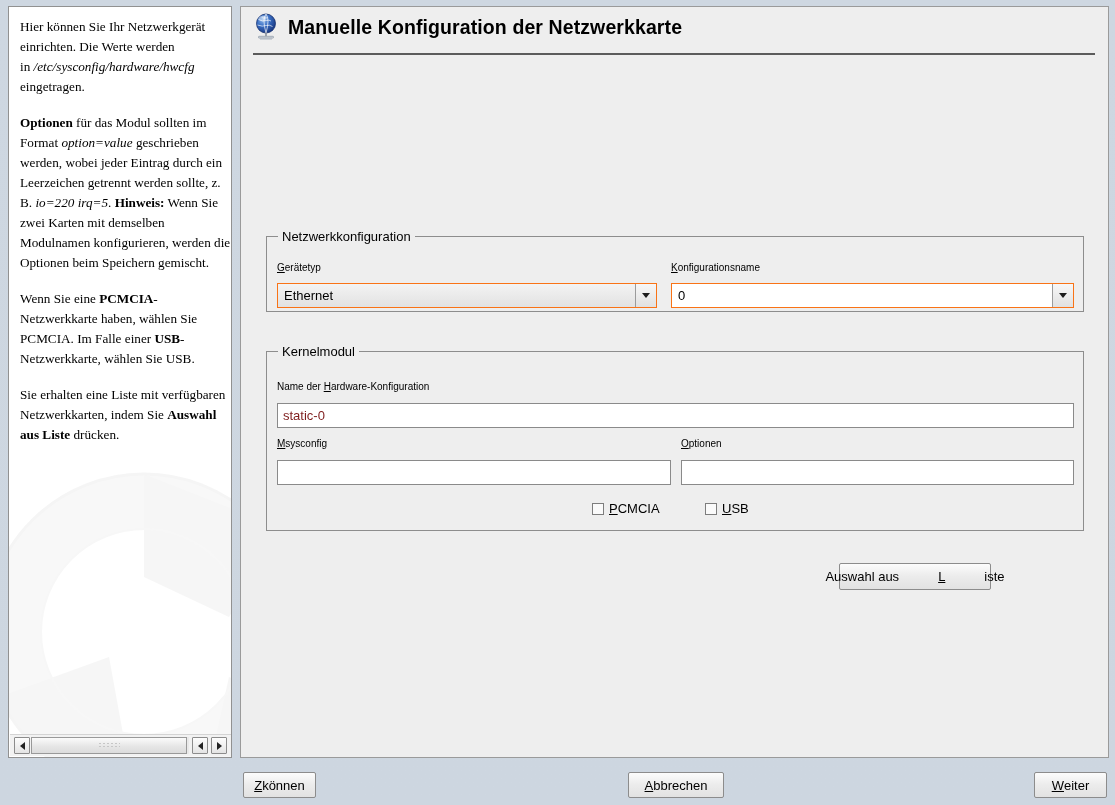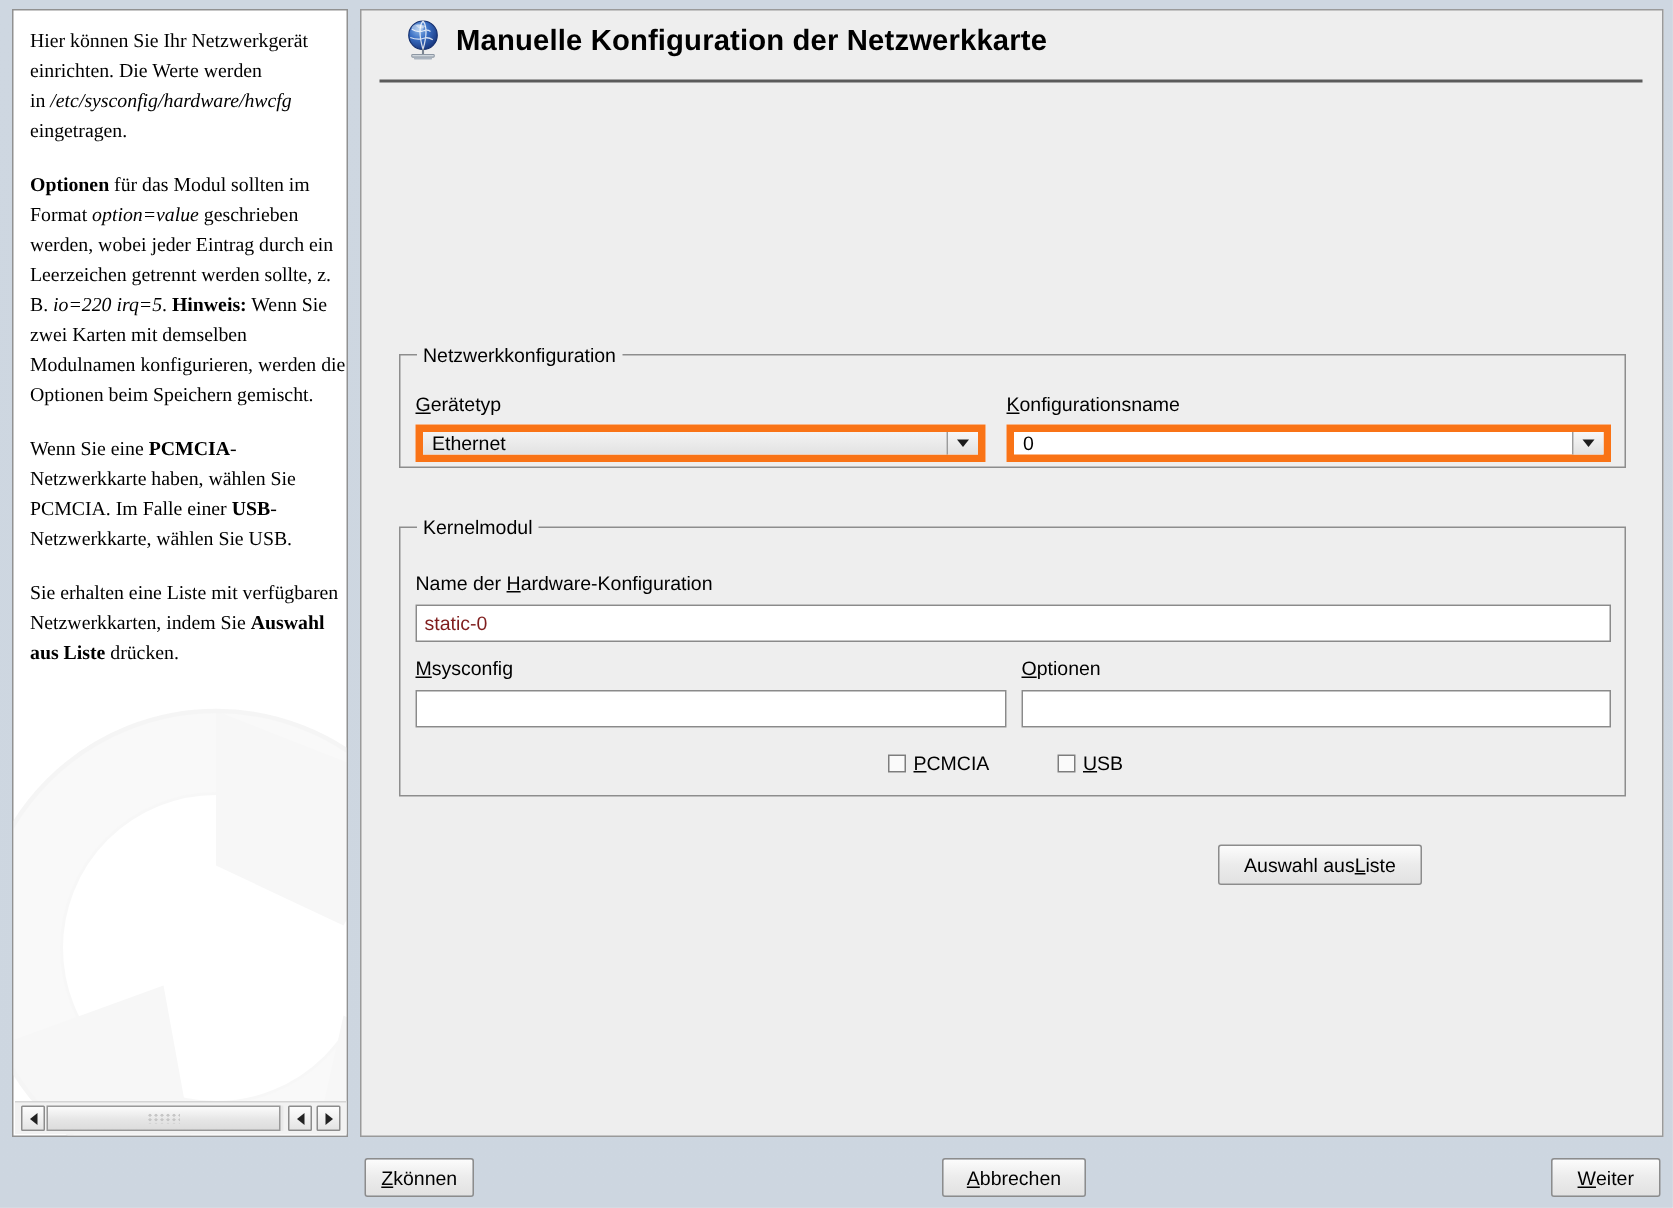--- a/index.html
+++ b/index.html
@@ -97,21 +97,21 @@
     left: 240px; top: 6px;
     width: 869px; height: 752px;
     background: #eeeeee;
     border: 1px solid #9a9a9a;
   }
   #title-bar {
     position: relative;
     height: 40px;
     display: flex;
     align-items: center;
-    padding-left: 28px;
+    padding-left: 12px;
   }
   #globe-icon { width: 26px; height: 28px; flex: 0 0 auto; }
   #page-title {
     font-size: 19.5px;
     font-weight: bold;
     margin-left: 9px;
     letter-spacing: .1px;
   }
   #title-rule {
     position: absolute;
@@ -132,32 +132,32 @@
     background: #eeeeee;
     padding: 0 4px;
     font-size: 13px;
     color: #000;
   }
   #gb-network { left: 25px; top: 229px; width: 818px; height: 76px; }
   #gb-kernel  { left: 25px; top: 344px; width: 818px; height: 180px; }
 
   label.fld-label {
     position: absolute;
-    font-size: 13px;
+    font-size: 10px;
     color: #000;
     white-space: nowrap;
   }
   .mn { text-decoration: underline; }
 
   
   .combo {
     position: absolute;
     height: 25px;
     display: flex;
-    border: 5px solid #f97316;
+    border: 1px solid #f97316;
     background: #fff;
   }
   .combo .combo-text {
     flex: 1 1 auto;
     display: flex; align-items: center;
     padding-left: 6px;
     font-size: 13px;
     overflow: hidden;
     white-space: nowrap;
   }
@@ -212,22 +212,22 @@
     border-radius: 2px;
     font-family: "Liberation Sans", sans-serif;
     font-size: 13px;
     color: #000;
     padding: 0;
     display: flex; align-items: center; justify-content: center;
     white-space: nowrap;
   }
   #btn-select-list {
     position: absolute;
-    left: 571px; top: 556px;
-    width: 136px; height: 27px;
+    left: 598px; top: 556px;
+    width: 152px; height: 27px; gap: 39px;
   }
 
   
   #btn-bar { position: absolute; left: 0; top: 764px; width: 1115px; height: 41px; }
   #btn-back   { position: absolute; left: 243px; top: 8px; width: 73px; height: 26px; }
   #btn-cancel { position: absolute; left: 628px; top: 8px; width: 96px; height: 26px; }
   #btn-next   { position: absolute; left: 1034px; top: 8px; width: 73px; height: 26px; }
 </style>
 </head>
 <body>

